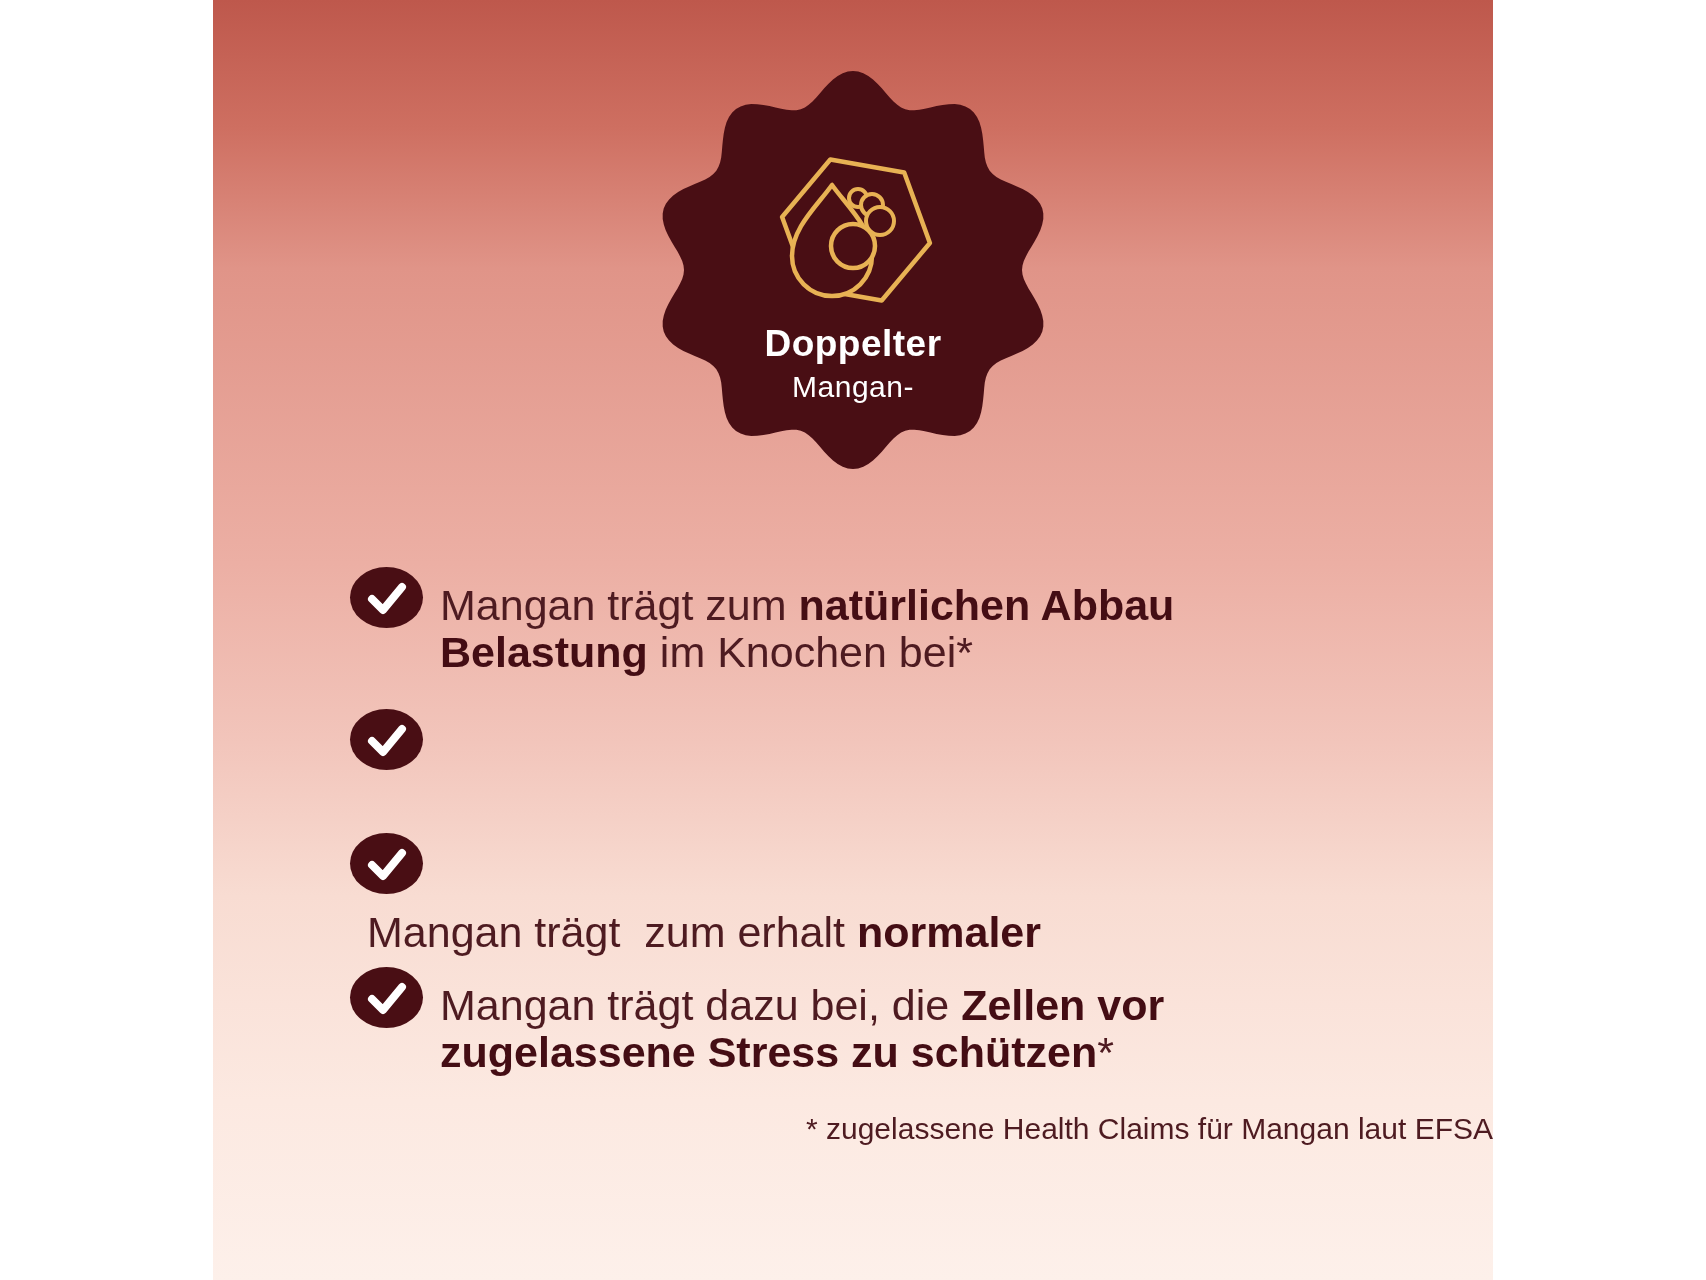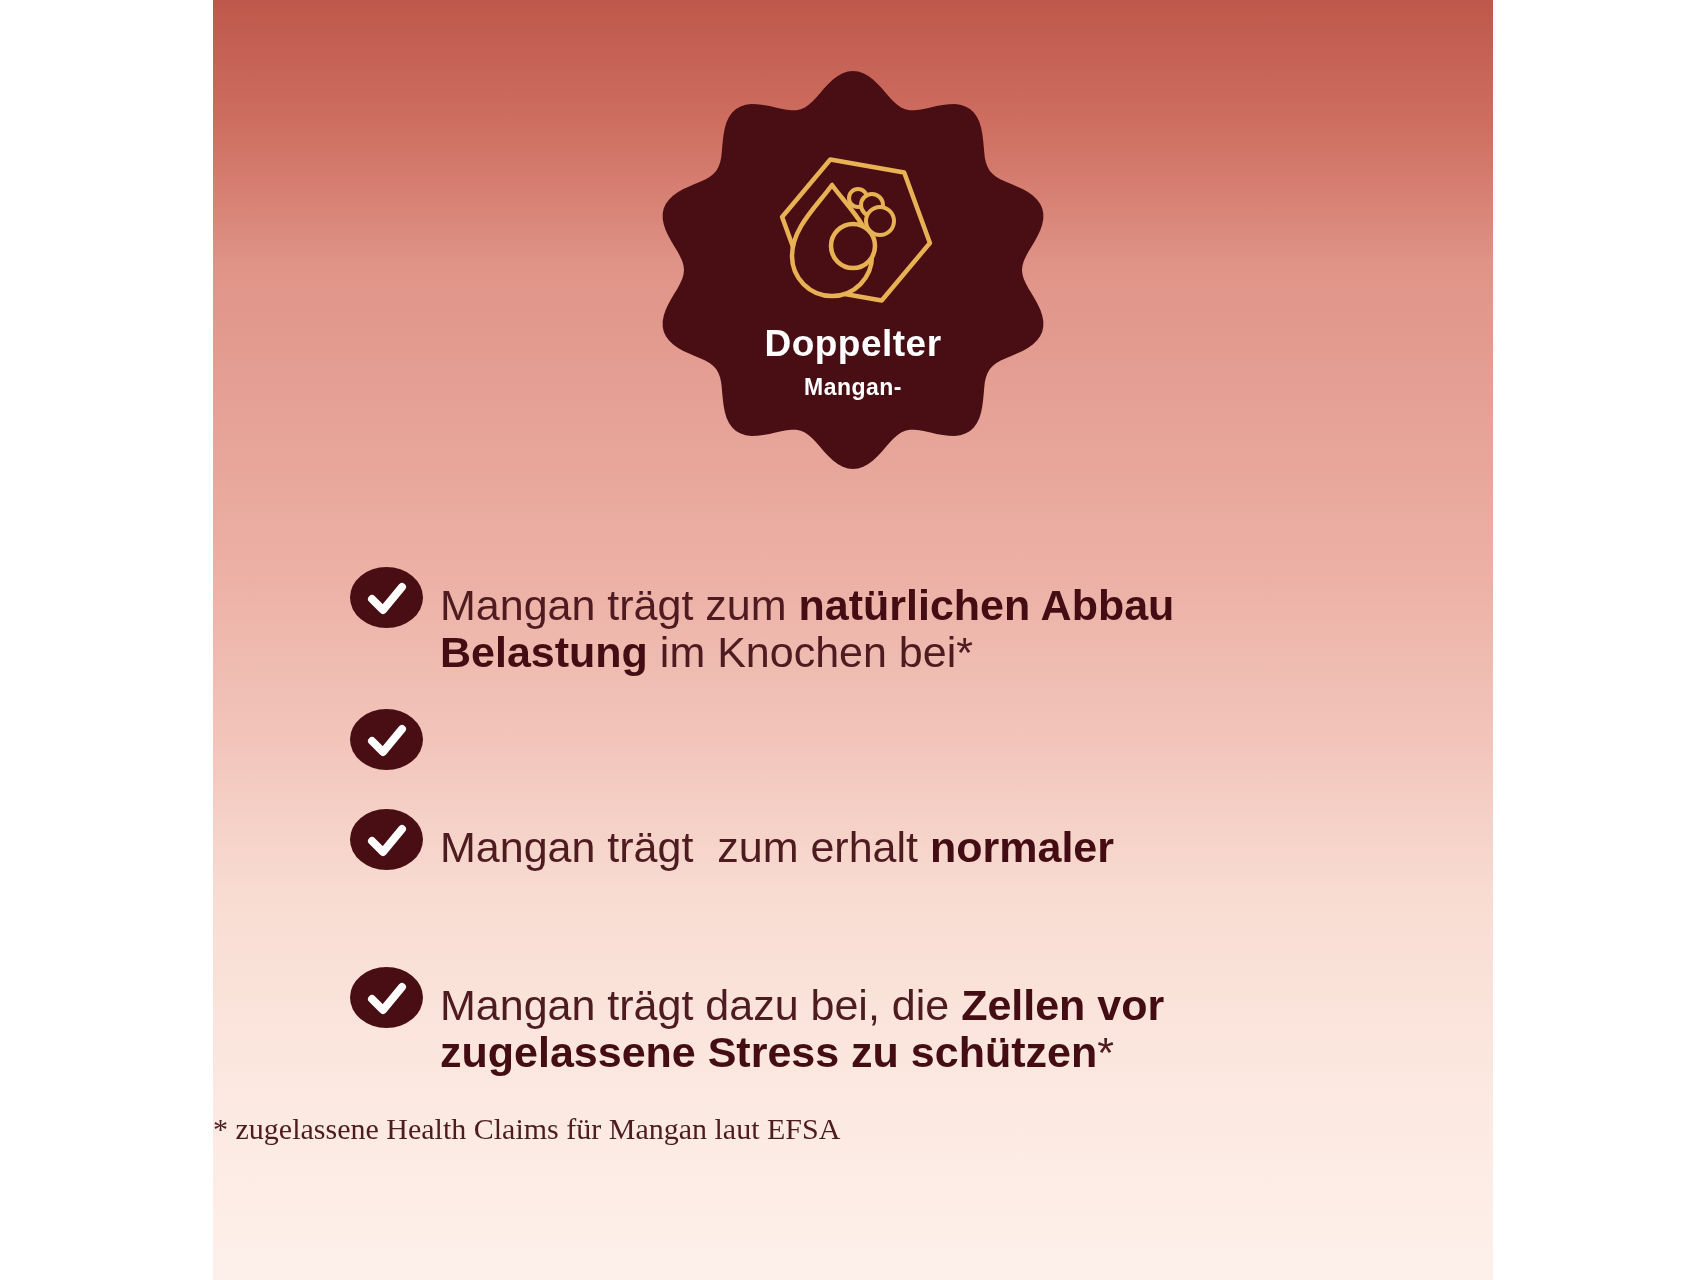--- a/index.html
+++ b/index.html
@@ -37,22 +37,22 @@
     text-align: center;
     color: #ffffff;
   }
   .badge-line-bold {
     font-size: 37px;
     font-weight: 700;
     line-height: 44px;
     letter-spacing: 0.5px;
   }
   .badge-line {
-    font-size: 23px;
-    font-weight: 700;
+    font-size: 30px;
+    font-weight: 400;
     line-height: 42px;
     letter-spacing: 0.5px;
   }
   .bullet {
     position: absolute;
     left: 137px;
     display: flex;
     align-items: flex-start;
   }
   .check {
@@ -74,29 +74,28 @@
     white-space: nowrap;
   }
   .btext .b {
     font-weight: 700;
     color: #440D14;
   }
   .footnote {
     position: absolute;
     left: 0; top: 1112px;
     width: 1280px;
-    text-align: left;
+    text-align: right;
     font-size: 30px;
     font-weight: 400;
     color: #4E1B21;
-    font-family: Liberation Serif, serif;
   }
   .b1 { top: 567px; }
   .b2 { top: 709px; }
-  .b3 { top: 809px; }
+  .b3 { top: 833px; flex-direction: column; }
   .b4 { top: 967px; }
 </style>
 </head>
 <body>
 
 <div class="canvas">
   <div class="square">
 
     <svg class="badge-svg" viewBox="0 0 400 400">
       <path fill="#490E14" d="M369.0,200.0L369.5,204.4L370.8,208.9L372.9,213.6L375.5,218.4L378.6,223.5L381.7,228.8L384.7,234.2L387.3,239.8L389.2,245.4L390.3,251.0L390.3,256.4L389.3,261.5L387.1,266.3L383.9,270.6L379.8,274.5L374.9,277.9L369.6,280.9L363.9,283.5L358.3,285.9L352.9,288.3L347.8,290.6L343.4,293.1L339.7,296.0L336.7,299.3L334.5,303.2L332.9,307.6L331.8,312.6L331.2,318.1L330.7,324.0L330.1,330.1L329.3,336.3L328.1,342.3L326.4,348.0L324.0,353.1L320.8,357.5L317.0,361.0L312.4,363.6L307.3,365.2L301.7,365.9L295.8,365.8L289.6,365.1L283.5,363.9L277.5,362.6L271.8,361.2L266.4,360.2L261.3,359.7L256.6,359.8L252.2,360.7L248.1,362.5L244.3,365.2L240.5,368.6L236.7,372.6L232.8,377.1L228.8,381.7L224.5,386.3L220.0,390.5L215.3,394.0L210.3,396.7L205.2,398.4L200.0,399.0L194.8,398.4L189.7,396.7L184.7,394.0L180.0,390.5L175.5,386.3L171.2,381.7L167.2,377.1L163.3,372.6L159.5,368.6L155.7,365.2L151.9,362.5L147.8,360.7L143.4,359.8L138.7,359.7L133.6,360.2L128.2,361.2L122.5,362.6L116.5,363.9L110.4,365.1L104.3,365.8L98.3,365.9L92.7,365.2L87.6,363.6L83.0,361.0L79.2,357.5L76.0,353.1L73.6,348.0L71.9,342.3L70.7,336.3L69.9,330.1L69.3,324.0L68.8,318.1L68.2,312.6L67.1,307.6L65.5,303.2L63.3,299.3L60.3,296.0L56.6,293.1L52.2,290.6L47.1,288.3L41.7,285.9L36.1,283.5L30.4,280.9L25.1,277.9L20.2,274.5L16.1,270.6L12.9,266.3L10.7,261.5L9.7,256.4L9.7,251.0L10.8,245.4L12.7,239.8L15.3,234.2L18.3,228.8L21.4,223.5L24.5,218.4L27.1,213.6L29.2,208.9L30.5,204.4L31.0,200.0L30.5,195.6L29.2,191.1L27.1,186.4L24.5,181.6L21.4,176.5L18.3,171.2L15.3,165.8L12.7,160.2L10.8,154.6L9.7,149.0L9.7,143.6L10.7,138.5L12.9,133.7L16.1,129.4L20.2,125.5L25.1,122.1L30.4,119.1L36.1,116.5L41.7,114.1L47.1,111.7L52.2,109.4L56.6,106.9L60.3,104.0L63.3,100.7L65.5,96.8L67.1,92.4L68.2,87.4L68.8,81.9L69.3,76.0L69.9,69.9L70.7,63.7L71.9,57.7L73.6,52.0L76.0,46.9L79.2,42.5L83.0,39.0L87.6,36.4L92.7,34.8L98.3,34.1L104.2,34.2L110.4,34.9L116.5,36.1L122.5,37.4L128.2,38.8L133.6,39.8L138.7,40.3L143.4,40.2L147.8,39.3L151.9,37.5L155.7,34.8L159.5,31.4L163.3,27.4L167.2,22.9L171.2,18.3L175.5,13.7L180.0,9.5L184.7,6.0L189.7,3.3L194.8,1.6L200.0,1.0L205.2,1.6L210.3,3.3L215.3,6.0L220.0,9.5L224.5,13.7L228.8,18.3L232.8,22.9L236.7,27.4L240.5,31.4L244.3,34.8L248.1,37.5L252.2,39.3L256.6,40.2L261.3,40.3L266.4,39.8L271.8,38.8L277.5,37.4L283.5,36.1L289.6,34.9L295.8,34.2L301.7,34.1L307.3,34.8L312.4,36.4L317.0,39.0L320.8,42.5L324.0,46.9L326.4,52.0L328.1,57.7L329.3,63.7L330.1,69.9L330.7,76.0L331.2,81.9L331.8,87.4L332.9,92.4L334.5,96.8L336.7,100.7L339.7,104.0L343.4,106.9L347.8,109.4L352.9,111.7L358.3,114.1L363.9,116.5L369.6,119.1L374.9,122.1L379.8,125.5L383.9,129.4L387.1,133.7L389.3,138.5L390.3,143.6L390.3,149.0L389.2,154.6L387.3,160.2L384.7,165.8L381.7,171.2L378.6,176.5L375.5,181.6L372.9,186.4L370.8,191.1L369.5,195.6L369.0,200.0Z"></path>

